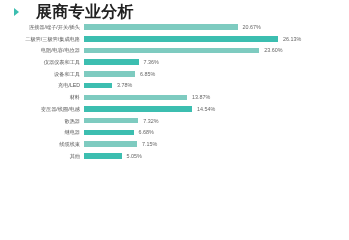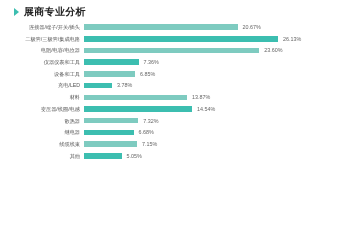--- a/index.html
+++ b/index.html
@@ -29,25 +29,26 @@
   .tri-icon {
     width: 0;
     height: 0;
     border-top: 4px solid transparent;
     border-bottom: 4px solid transparent;
     border-left: 5px solid #3CBEB0;
     margin-right: 5px;
     flex: 0 0 auto;
   }
   .panel-title {
-    font-size: 10px;
+    font-size: 16px;
     font-weight: bold;
     color: #222222;
     letter-spacing: 0.3px;
     white-space: nowrap;
+    margin-left: 12px;
   }
   .chart {
     position: relative;
     margin-top: 4px;
     padding-left: 0;
   }
   .row {
     display: flex;
     align-items: center;
     height: 10.4px;

